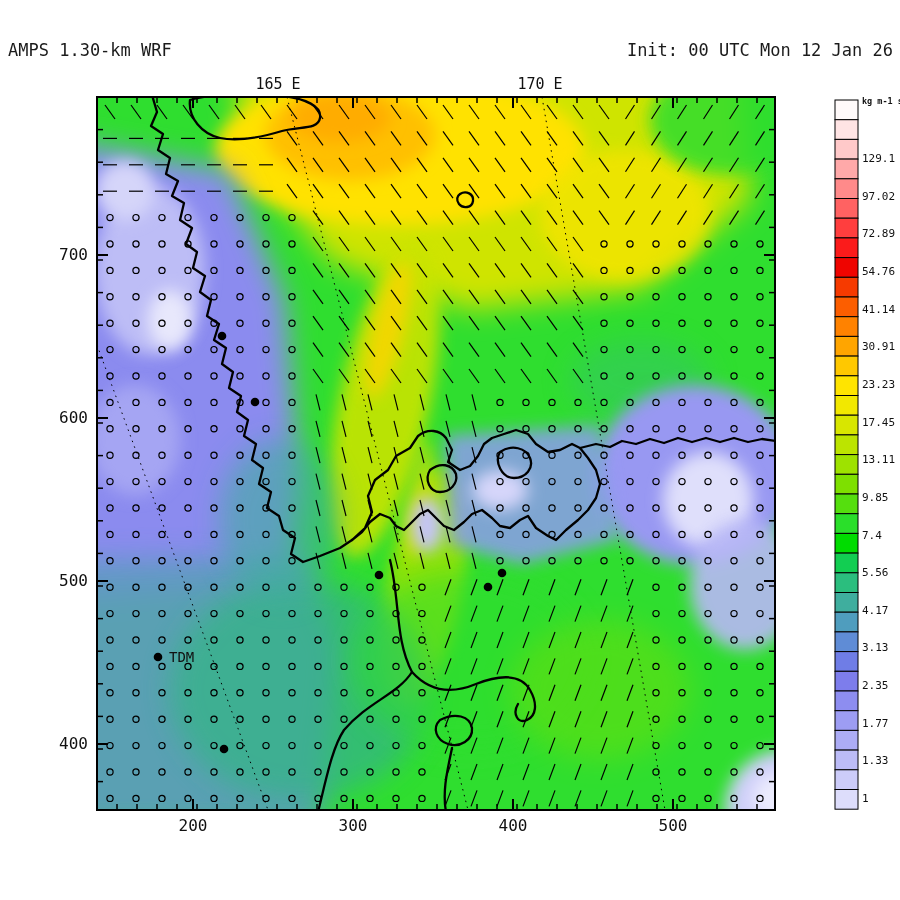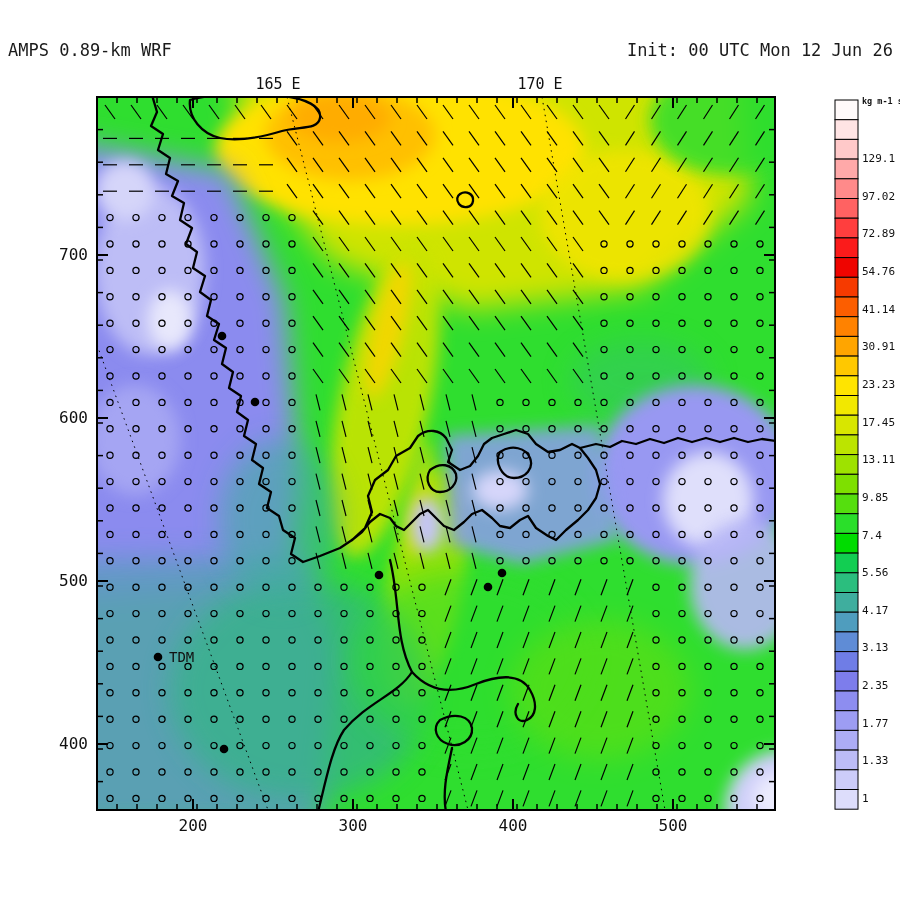--- a/index.html
+++ b/index.html
@@ -14,25 +14,25 @@
   .cb-label{font-size:11px;}
   .cb-title{font-size:8.5px;font-weight:bold;}
   .st-label{font-size:14px;}
 </style>
 </head>
 <body>
 
 <div id="page">
 
   <div id="hdr-left" class="hdr">
-    <div>AMPS 0.89-km WRF</div>
+    <div>AMPS 1.30-km WRF</div>
   </div>
 
   <div id="hdr-right" class="hdr">
-    <div>Init: 00 UTC Mon 12 Jun 26</div>
+    <div>Init: 00 UTC Mon 12 Jan 26</div>
   </div>
 
   <svg id="plot" width="900" height="900" viewBox="0 0 900 900">
     <defs>
       <clipPath id="pc">
           <rect x="97" y="97" width="678" height="713"></rect>
         </clipPath>
       <filter id="b8" x="-60%" y="-60%" width="220%" height="220%">
           <feGaussianBlur stdDeviation="8"></feGaussianBlur>
         </filter>

